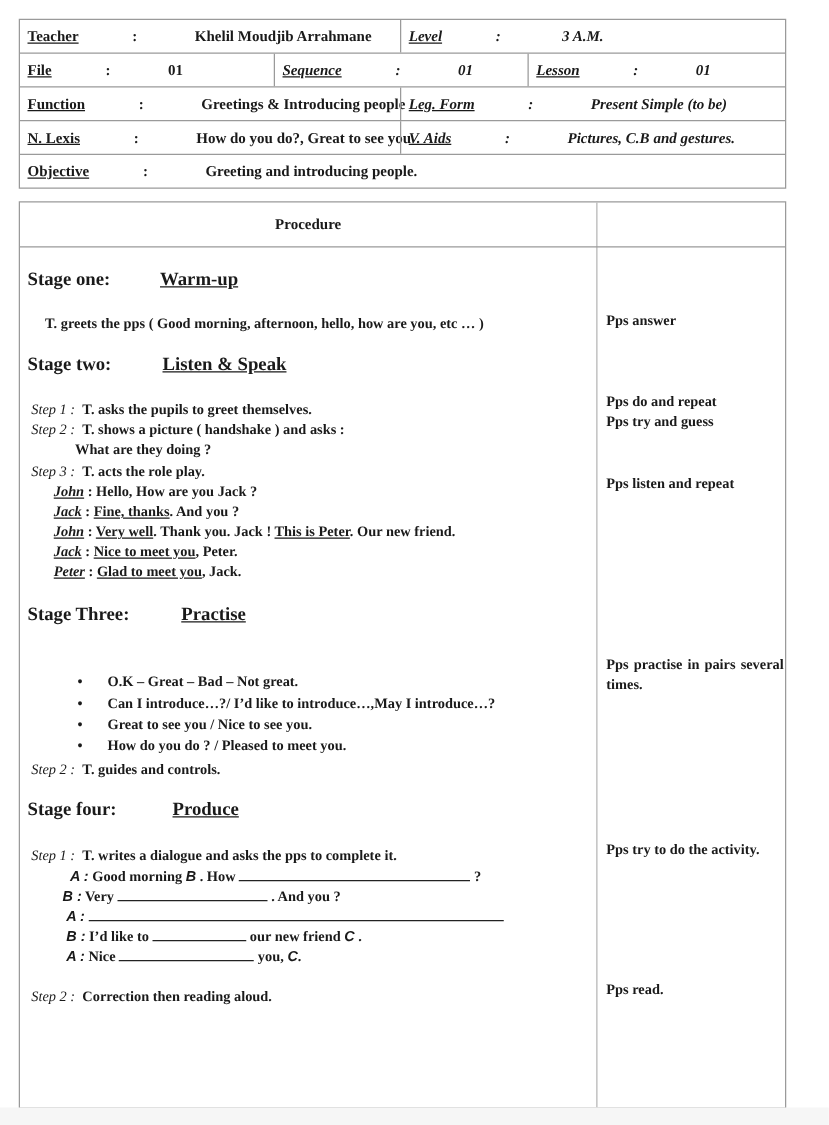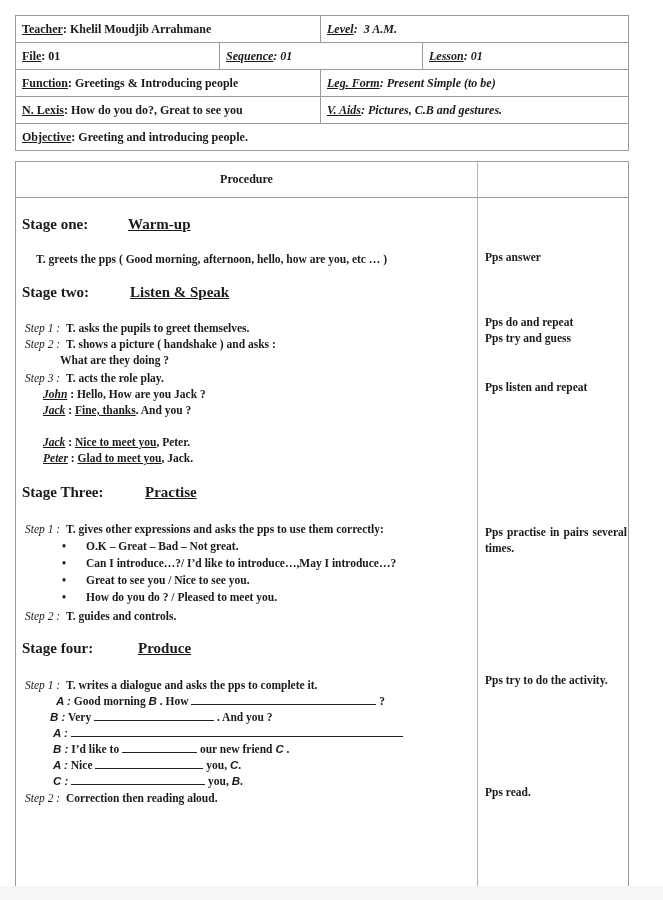--- a/index.html
+++ b/index.html
@@ -7,21 +7,21 @@
     width: 663px; height: 900px; background: #ffffff; position: relative; overflow: hidden;
     font-family: "Liberation Serif", "DejaVu Serif", serif; color: #1a1a1a;
   }
   .u { text-decoration: underline; }
   .i { font-style: italic; }
 
   
   .hdr { position: absolute; left: 15px; top: 15px; width: 612px; border: 1px solid #9a9a9a; }
   .hrow { display: flex; border-bottom: 1px solid #9a9a9a; height: 26px; }
   .hrow:last-child { border-bottom: none; }
-  .hcell { font-size: 12px; font-weight: bold; padding: 0 6px; display: flex; align-items: center; white-space: nowrap; }
+  .hcell { font-size: 12px; font-weight: bold; padding: 0 6px; display: flex; align-items: center; white-space: nowrap; gap: 43px; }
   .hcell + .hcell { border-left: 1px solid #9a9a9a; font-style: italic; }
   .lbl { text-decoration: underline; }
 
   
   .main { position: absolute; left: 15px; top: 161px; width: 612px; height: 724px; border: 1px solid #9a9a9a; }
   .colsplit { position: absolute; left: 461px; top: 0; bottom: 0; border-left: 1.5px solid #b5b5b5; }
   .mhead { position: absolute; left: 0; right: 0; top: 0; height: 35px; border-bottom: 1px solid #9a9a9a; }
   .mhead .proc { position: absolute; left: 0; width: 461px; top: 0; height: 35px; display: flex; align-items: center; justify-content: center; font-size: 12px; font-weight: bold; }
   .mhead .task { position: absolute; left: 462px; right: 0; top: 0; height: 35px; display: flex; align-items: center; justify-content: center; font-size: 12px; font-weight: bold; }
 
@@ -109,36 +109,36 @@
   <div class="t" style="left:44px; top:190px;">What are they doing ?</div>
   <div class="t" style="left:9px; top:208px;">
     <span class="step">Step 3 :</span>&nbsp;&nbsp;<span>T. acts the role play.</span>
   </div>
   <div class="t" style="left:27px; top:224px;">
     <span class="i u">John</span> : <span>Hello, How are you Jack ?</span>
   </div>
   <div class="t" style="left:27px; top:240px;">
     <span class="i u">Jack</span> : <span class="u">Fine, thanks</span><span>. And you ?</span>
   </div>
+  <div class="t" style="left:27px; top:256px;">
+    <span class="i u">John</span> : <span class="u">Very well</span><span>. Thank you. Jack ! </span><span class="u">This is Peter</span><span>. Our new friend.</span>
+  </div>
   <div class="t" style="left:27px; top:272px;">
     <span class="i u">Jack</span> : <span class="u">Nice to meet you</span><span>, Peter.</span>
   </div>
   <div class="t" style="left:27px; top:288px;">
     <span class="i u">Peter</span> : <span class="u">Glad to meet you</span><span>, Jack.</span>
   </div>
   <div class="task-t" style="top:152px;">Pps do and repeat</div>
   <div class="task-t" style="top:168px;">Pps try and guess</div>
   <div class="task-t" style="top:217px;">Pps listen and repeat</div>
 
   <div class="stage" style="left:6px; top:322px;">
     <span>Stage Three:</span>
     <span class="name" style="left:123px; top:0;">Practise</span>
-  </div>
-  <div class="t" style="left:9px; top:359px;">
-    <span class="step">Step 1 :</span>&nbsp;&nbsp;<span>T. gives other expressions and asks the pps to use them correctly:</span>
   </div>
   <div class="bullet" style="left:70px; top:378px;">O.K – Great – Bad – Not great.</div>
   <div class="bullet" style="left:70px; top:395px;">Can I introduce…?/ I’d like to introduce…,May I introduce…?</div>
   <div class="bullet" style="left:70px; top:412px;">Great to see you / Nice to see you.</div>
   <div class="bullet" style="left:70px; top:429px;">How do you do ? / Pleased to meet you.</div>
   <div class="t" style="left:9px; top:446px;">
     <span class="step">Step 2 :</span>&nbsp;&nbsp;<span>T. guides and controls.</span>
   </div>
   <div class="task-t just" style="top:362px;">Pps practise in pairs several times.</div>
 
@@ -157,23 +157,20 @@
   </div>
   <div class="t" style="left:37px; top:563px;">
     <span class="sp">A :</span> <span class="blank" style="width:332px"></span>
   </div>
   <div class="t" style="left:37px; top:579px;">
     <span class="sp">B :</span> <span>I’d like to</span> <span class="blank" style="width:75px"></span> <span>our new friend</span> <span class="sp">C</span> <span>.</span>
   </div>
   <div class="t" style="left:37px; top:595px;">
     <span class="sp">A :</span> <span>Nice</span> <span class="blank" style="width:108px"></span> <span>you,</span> <span class="sp">C</span><span>.</span>
   </div>
-  <div class="t" style="left:37px; top:611px;">
-    <span class="sp">C :</span> <span class="blank" style="width:134px"></span> <span>you,</span> <span class="sp">B</span><span>.</span>
-  </div>
   <div class="t" style="left:9px; top:628px;">
     <span class="step">Step 2 :</span>&nbsp;&nbsp;<span>Correction then reading aloud.</span>
   </div>
   <div class="task-t just" style="top:510px;">Pps try to do the activity.</div>
   <div class="task-t" style="top:622px;">Pps read.</div>
 </div>
 
 <div class="shade"></div>
 
 </body></html>

